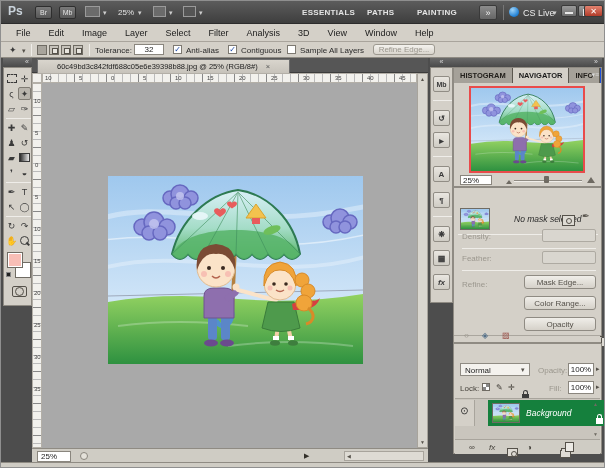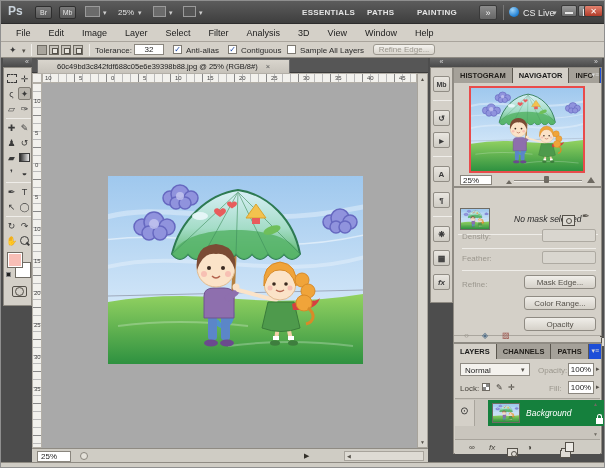--- a/index.html
+++ b/index.html
@@ -436,26 +436,20 @@
     <span class="abs mask-btn" style="top:108px;">Color Range...</span>
     <span class="abs mask-btn" style="top:129px;">Opacity</span>
     <span class="abs" style="left:0;top:147px;width:147px;height:1px;background:#aaa69e;"></span>
     <span class="abs" style="left:10px;top:143px;font-size:8px;color:#8a867e;">○</span>
     <span class="abs" style="left:28px;top:143px;font-size:8px;color:#55718a;">◈</span>
     <span class="abs" style="left:48px;top:143px;font-size:8px;color:#9a5048;">▨</span>
     <span class="abs mini-trash" style="left:130px;top:145px;"></span>
   </div>
 
   <div class="abs dock" style="top:342px;height:111px;">
-    <div class="tabstrip">
-      <span class="ptab active">LAYERS</span>
-      <span class="ptab">CHANNELS</span>
-      <span class="ptab">PATHS</span>
-      <span class="pmenu">▾≡</span>
-    </div>
     <span class="abs" style="left:6px;top:19px;width:70px;height:13px;background:#f4f2ee;border:1px solid #8f8b83;font-size:8px;color:#222;padding:2px 0 0 4px;">Normal</span>
     <span class="abs" style="left:67px;top:22px;font-size:7px;color:#55514a;">▾</span>
     <span class="abs gray-label" style="left:84px;top:22px;">Opacity:</span>
     <span class="abs inputbox" style="left:114px;top:19px;width:26px;height:13px;line-height:12px;">100%</span>
     <span class="abs" style="left:142px;top:21px;font-size:7px;color:#55514a;">▸</span>
     <span class="abs" style="left:6px;top:40px;font-size:8px;color:#44403a;">Lock:</span>
     <span class="abs checker" style="left:28px;top:39px;"></span>
     <span class="abs lockrow-ico" style="left:42px;top:39px;">✎</span>
     <span class="abs lockrow-ico" style="left:54px;top:39px;">✛</span>
     <span class="abs padlock" style="left:68px;top:42px;"></span>

